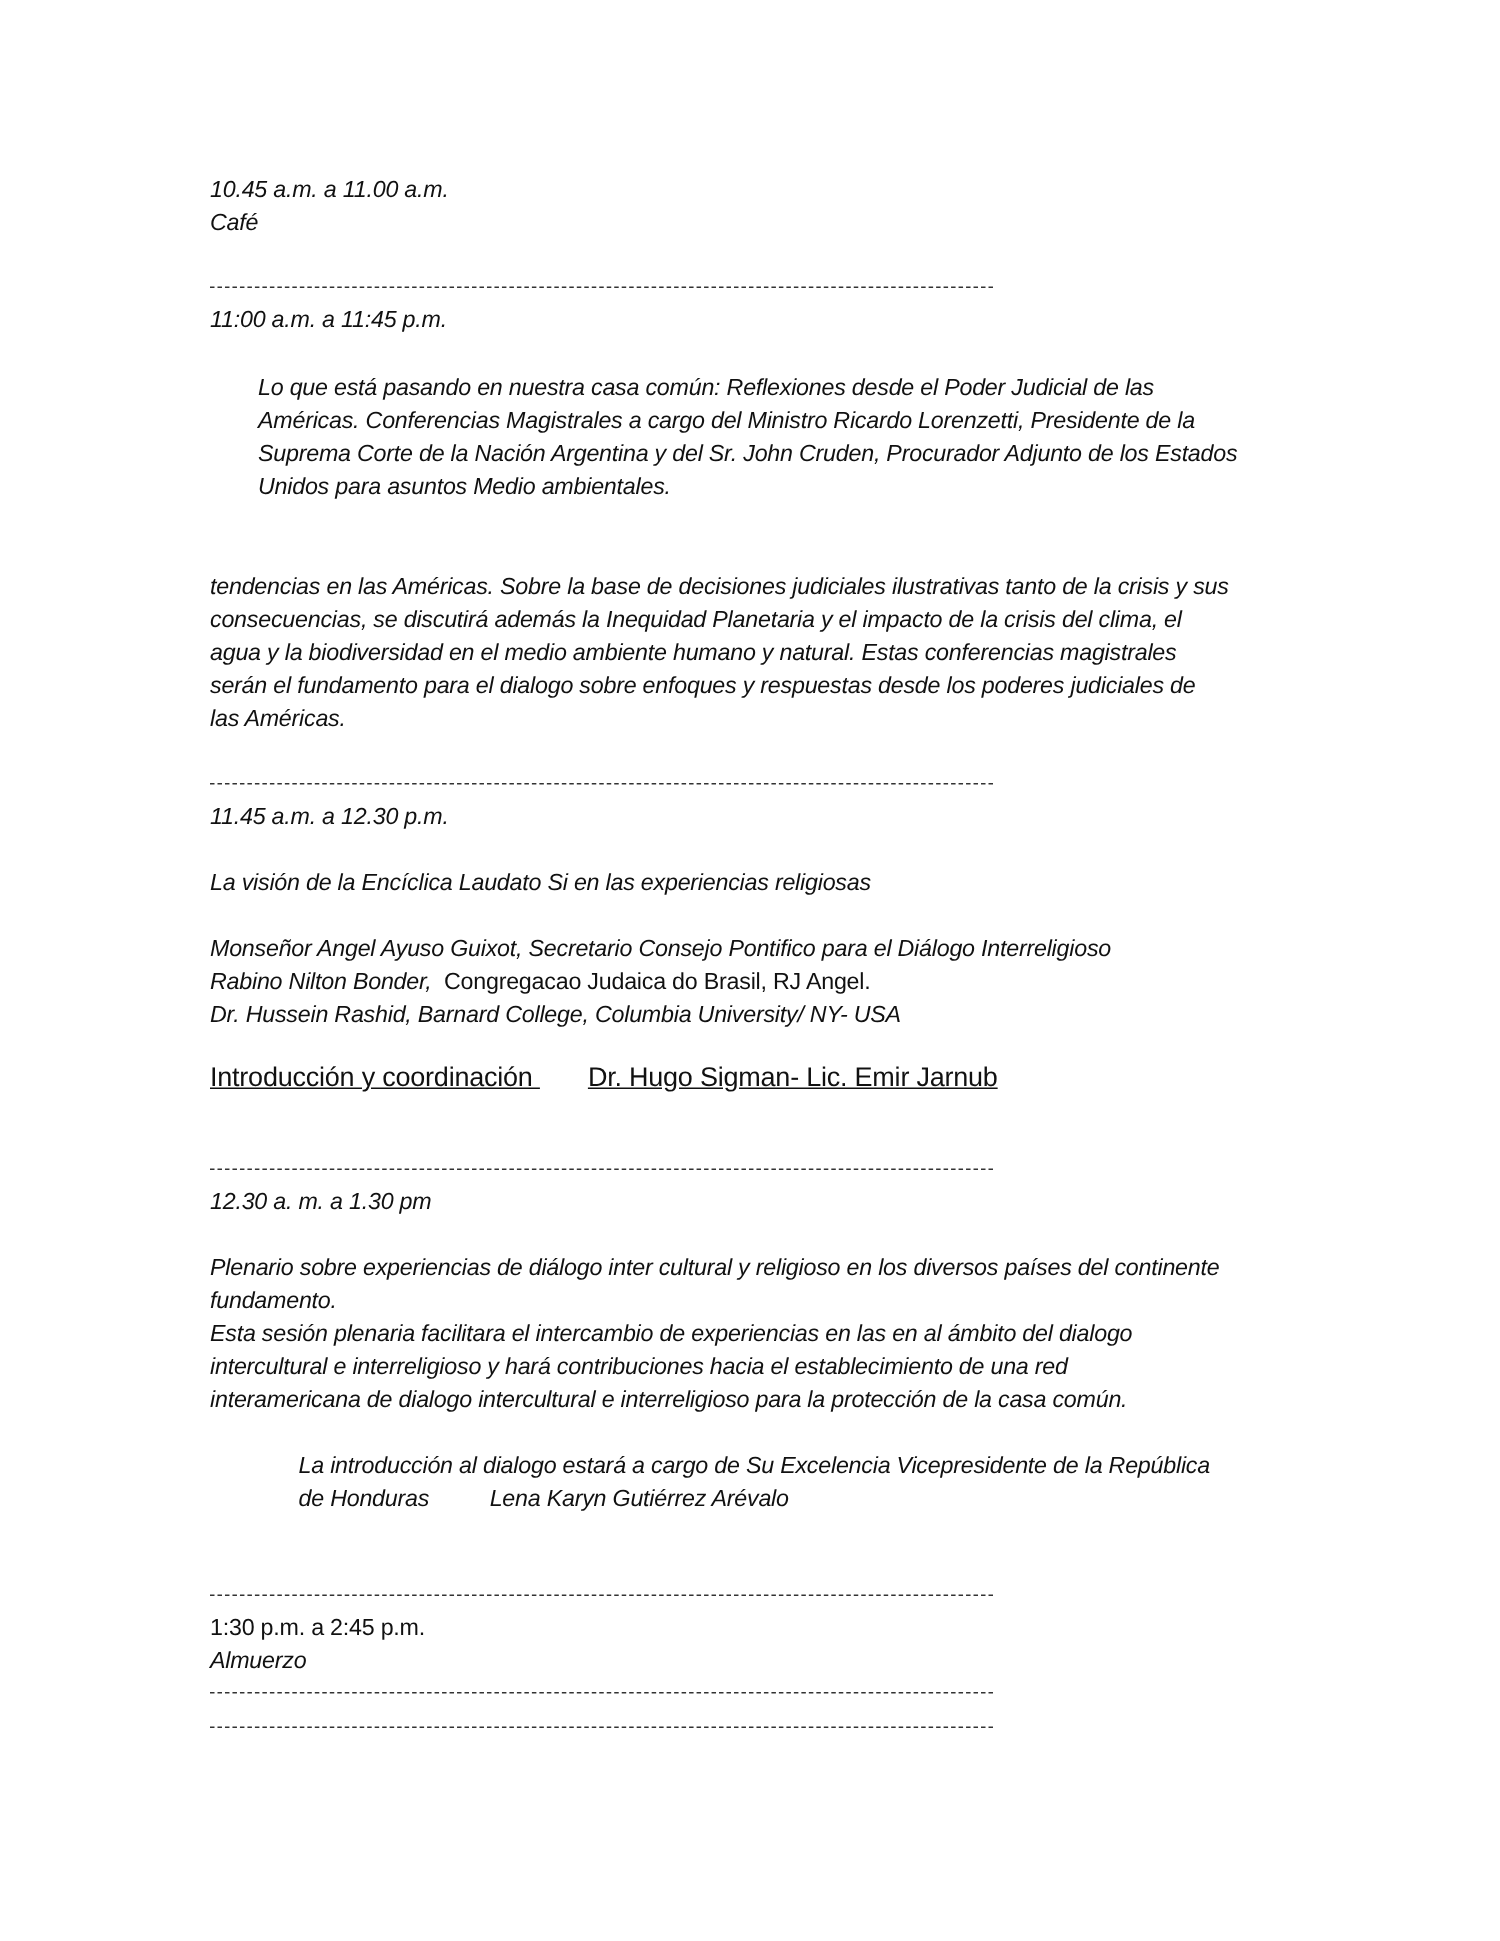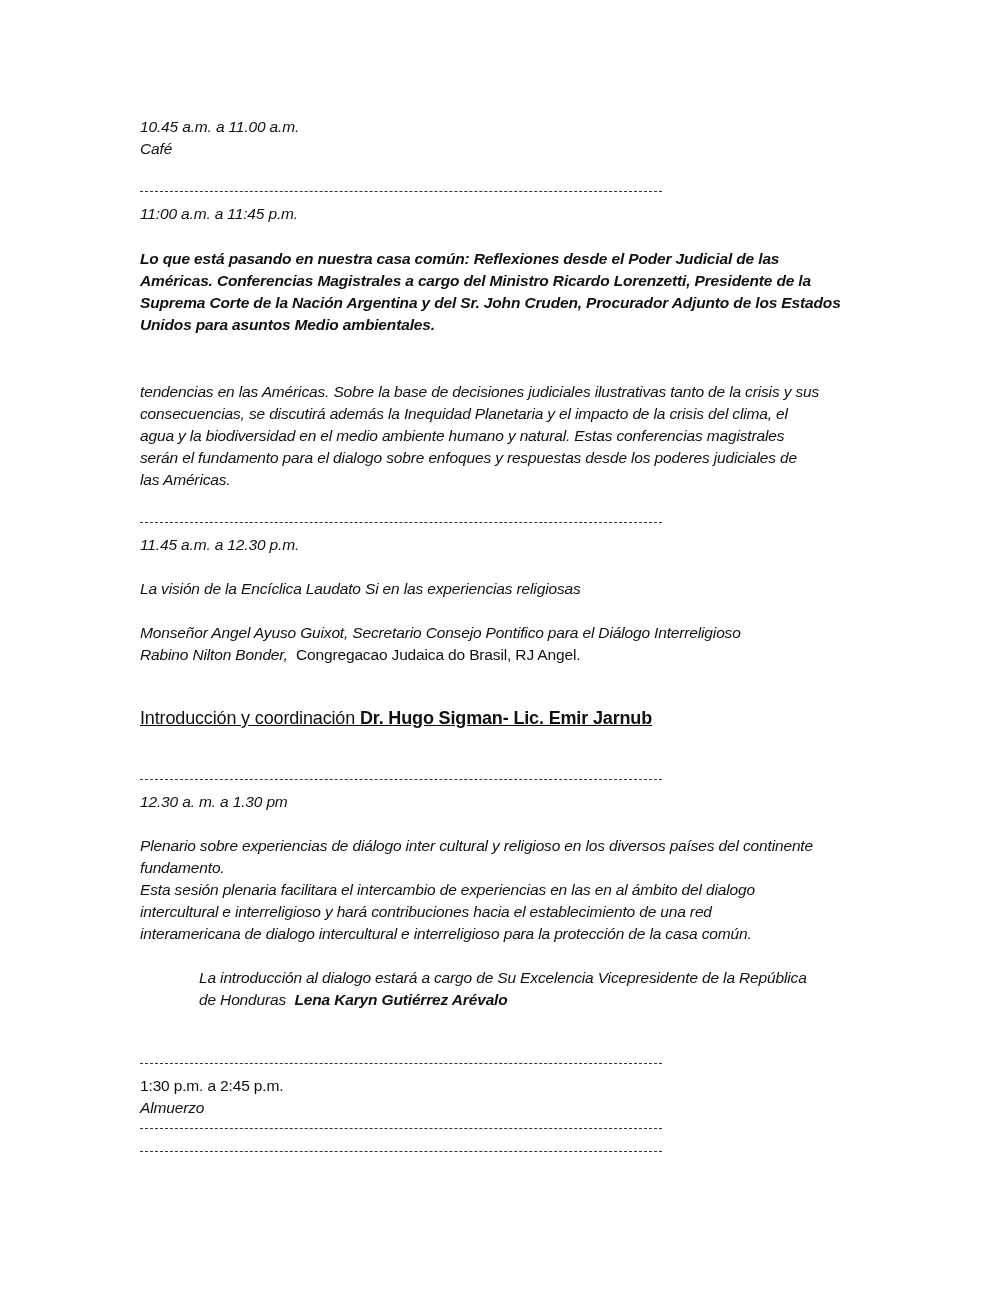--- a/index.html
+++ b/index.html
@@ -1,21 +1,21 @@
 <!DOCTYPE html>
 <html><head>
 <meta charset="utf-8">
 <style>
   html, body { margin: 0; padding: 0; background: #ffffff; }
   body { width: 1000px; height: 1294px; position: relative; overflow: hidden;
          font-family: "Liberation Sans", "DejaVu Sans", sans-serif; color: #111; }
   .page { position: absolute; left: 0; top: 0; width: 1000px; height: 1171px; }
   .ln { position: absolute; left: 140px; font-size: 15.5px; line-height: 22px; white-space: nowrap; letter-spacing: -0.15px; }
   .it { font-style: italic; }
-  .b { font-weight: bold; }
+  .b { font-weight: normal; margin-left: 32px; }
   .u { text-decoration: underline; }
   .rule { position: absolute; left: 140px; width: 522px; height: 0; border-top: 1px dashed #333; }
   .indent { left: 199px; }
 </style>
 </head>
 <body>
 
 <div class="page">
 
   <div class="ln it" style="top:116px">10.45 a.m. a 11.00 a.m.</div>
@@ -35,20 +35,21 @@
   <div class="ln it" style="top:447px">serán el fundamento para el dialogo sobre enfoques y respuestas desde los poderes judiciales de</div>
   <div class="ln it" style="top:469px">las Américas.</div>
 
   <div class="rule" style="top:522px"></div>
 
   <div class="ln it" style="top:534px">11.45 a.m. a 12.30 p.m.</div>
   <div class="ln it" style="top:578px">La visión de la Encíclica Laudato Si en las experiencias religiosas</div>
 
   <div class="ln it" style="top:622px">Monseñor Angel Ayuso Guixot, Secretario Consejo Pontifico para el Diálogo Interreligioso</div>
   <div class="ln" style="top:644px"><span class="it">Rabino Nilton Bonder,</span><span style="white-space:pre">  Congregacao Judaica do Brasil, RJ Angel.</span></div>
+  <div class="ln it" style="top:666px">Dr. Hussein Rashid, Barnard College, Columbia University/ NY- USA</div>
 
   <div class="ln u" style="top:707px; font-size:18px"><span style="white-space:pre">Introducción y coordinación </span><span class="b">Dr. Hugo Sigman- Lic. Emir Jarnub</span></div>
 
   <div class="rule" style="top:779px"></div>
 
   <div class="ln it" style="top:791px">12.30 a. m. a 1.30 pm</div>
 
   <div class="ln it" style="top:835px">Plenario sobre experiencias de diálogo inter cultural y religioso en los diversos países del continente</div>
   <div class="ln it" style="top:857px">fundamento.</div>
   <div class="ln it" style="top:879px">Esta sesión plenaria facilitara el intercambio de experiencias en las  en al ámbito del dialogo</div>

